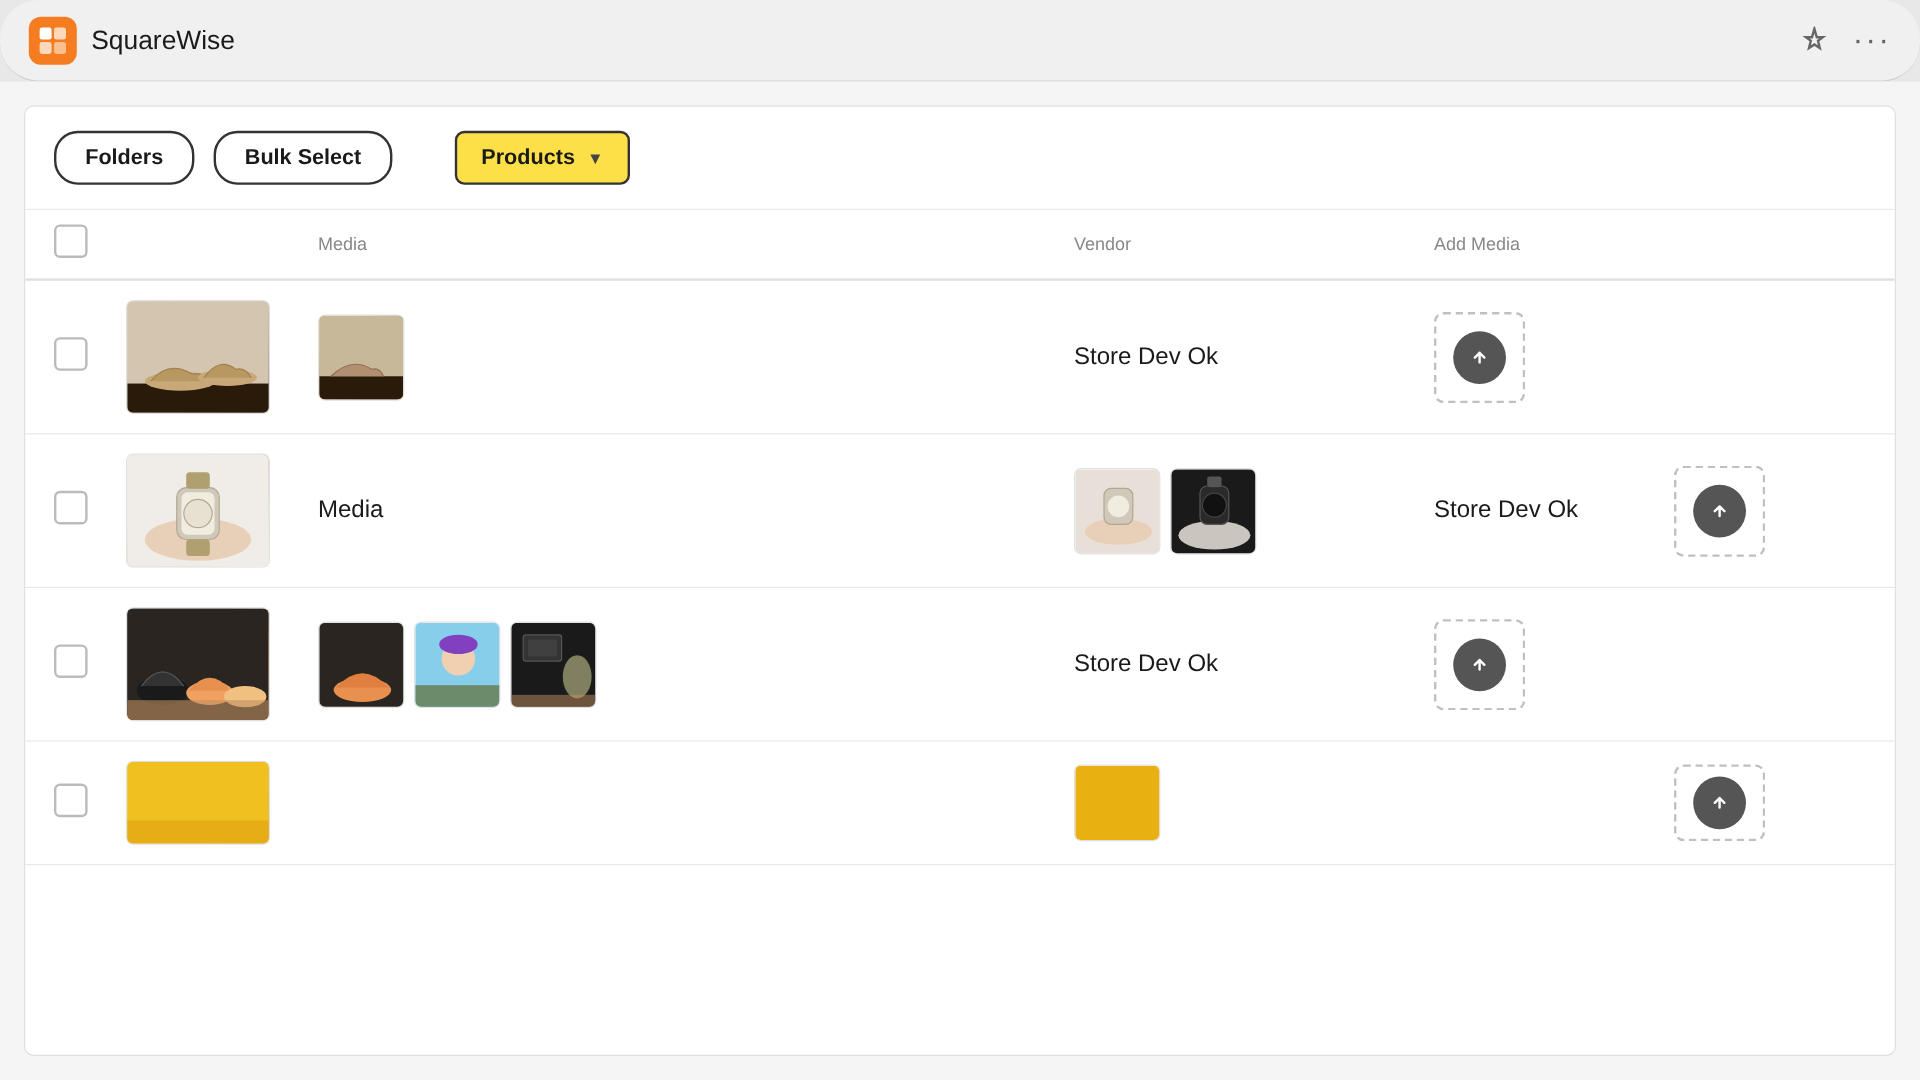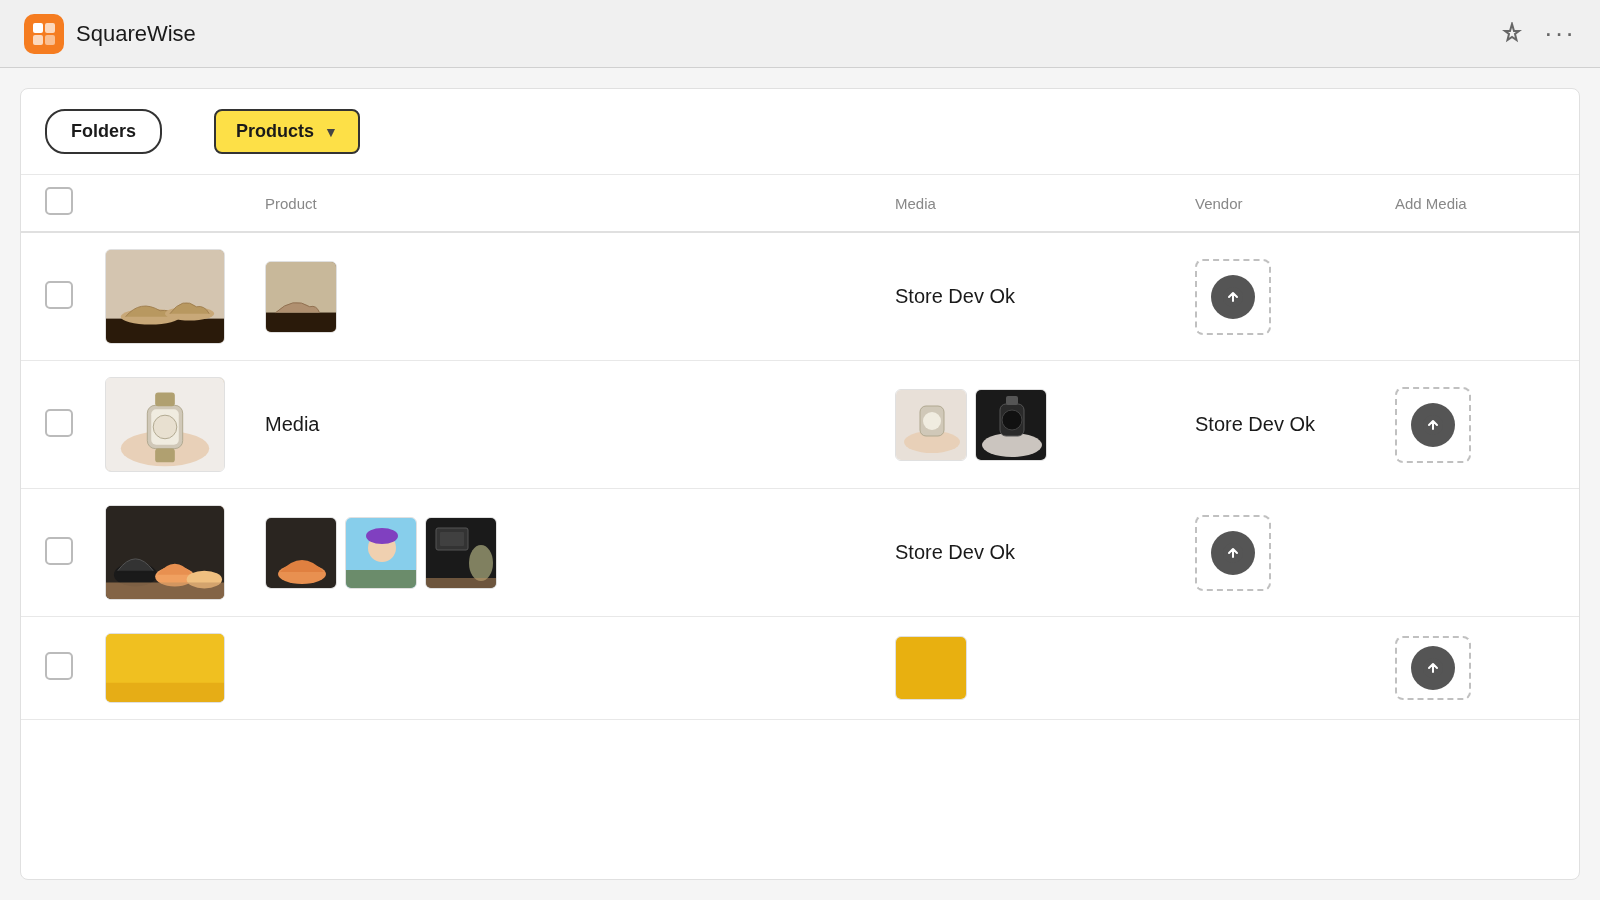--- a/index.html
+++ b/index.html
@@ -13,20 +13,21 @@
 
     
     .titlebar {
       display: flex;
       align-items: center;
       justify-content: space-between;
       background: #f0f0f0;
       height: 68px;
       padding: 0 24px;
       border-bottom: 1px solid #d0d0d0;
+      border-radius: 32px;
     }
     .titlebar-left {
       display: flex;
       align-items: center;
       gap: 12px;
     }
     .app-icon {
       width: 40px;
       height: 40px;
       background: #f57c20;
@@ -271,32 +272,32 @@
       <span style="font-size:26px;letter-spacing:2px;color:#666;">···</span>
     </button>
   </div>
 </div>
 
 <div class="main">
   <div class="content">
 
     <div class="toolbar">
       <button class="toolbar-btn">Folders</button>
+      <button class="toolbar-btn">Bulk Select</button>
       <button class="toolbar-btn-dropdown">
         <span>Products</span>
         <span class="dropdown-arrow">▼</span>
       </button>
     </div>
 
     <div class="table-header">
       <div>
         <input type="checkbox" class="header-checkbox" style="">
       </div>
       <div></div>
-      <div class="table-header-cell">Product</div>
       <div class="table-header-cell">Media</div>
       <div class="table-header-cell">Vendor</div>
       <div class="table-header-cell">Add Media</div>
     </div>
 
     <div class="table-row">
       <div>
         <input type="checkbox" class="row-checkbox" style="">
       </div>
       <div class="product-thumb">

